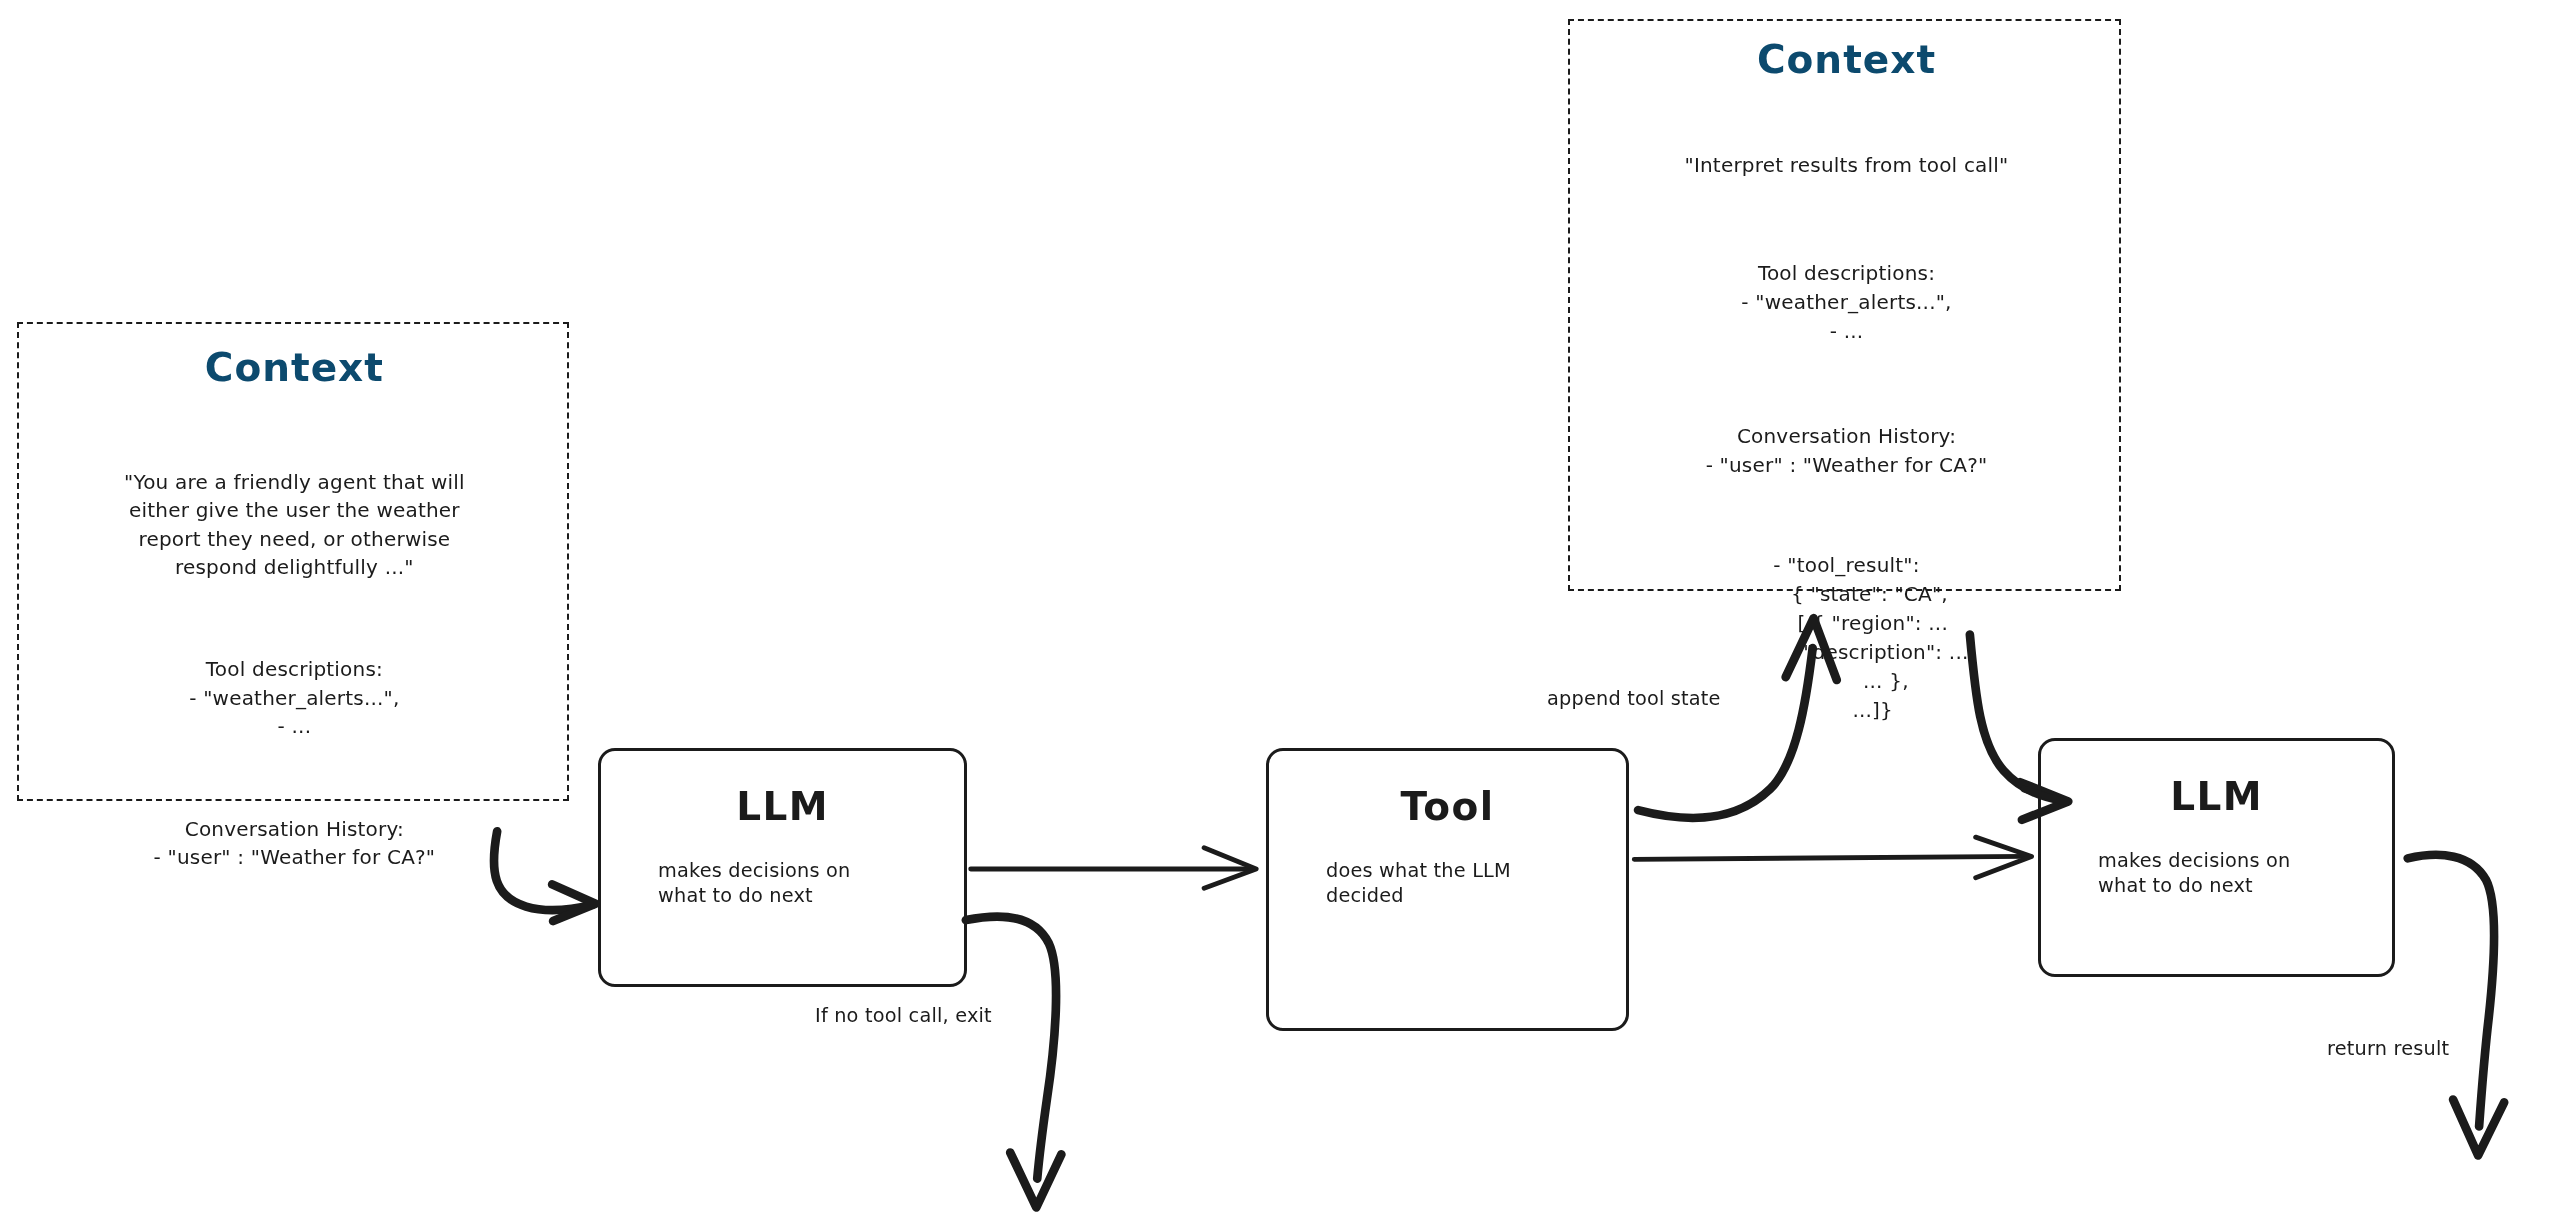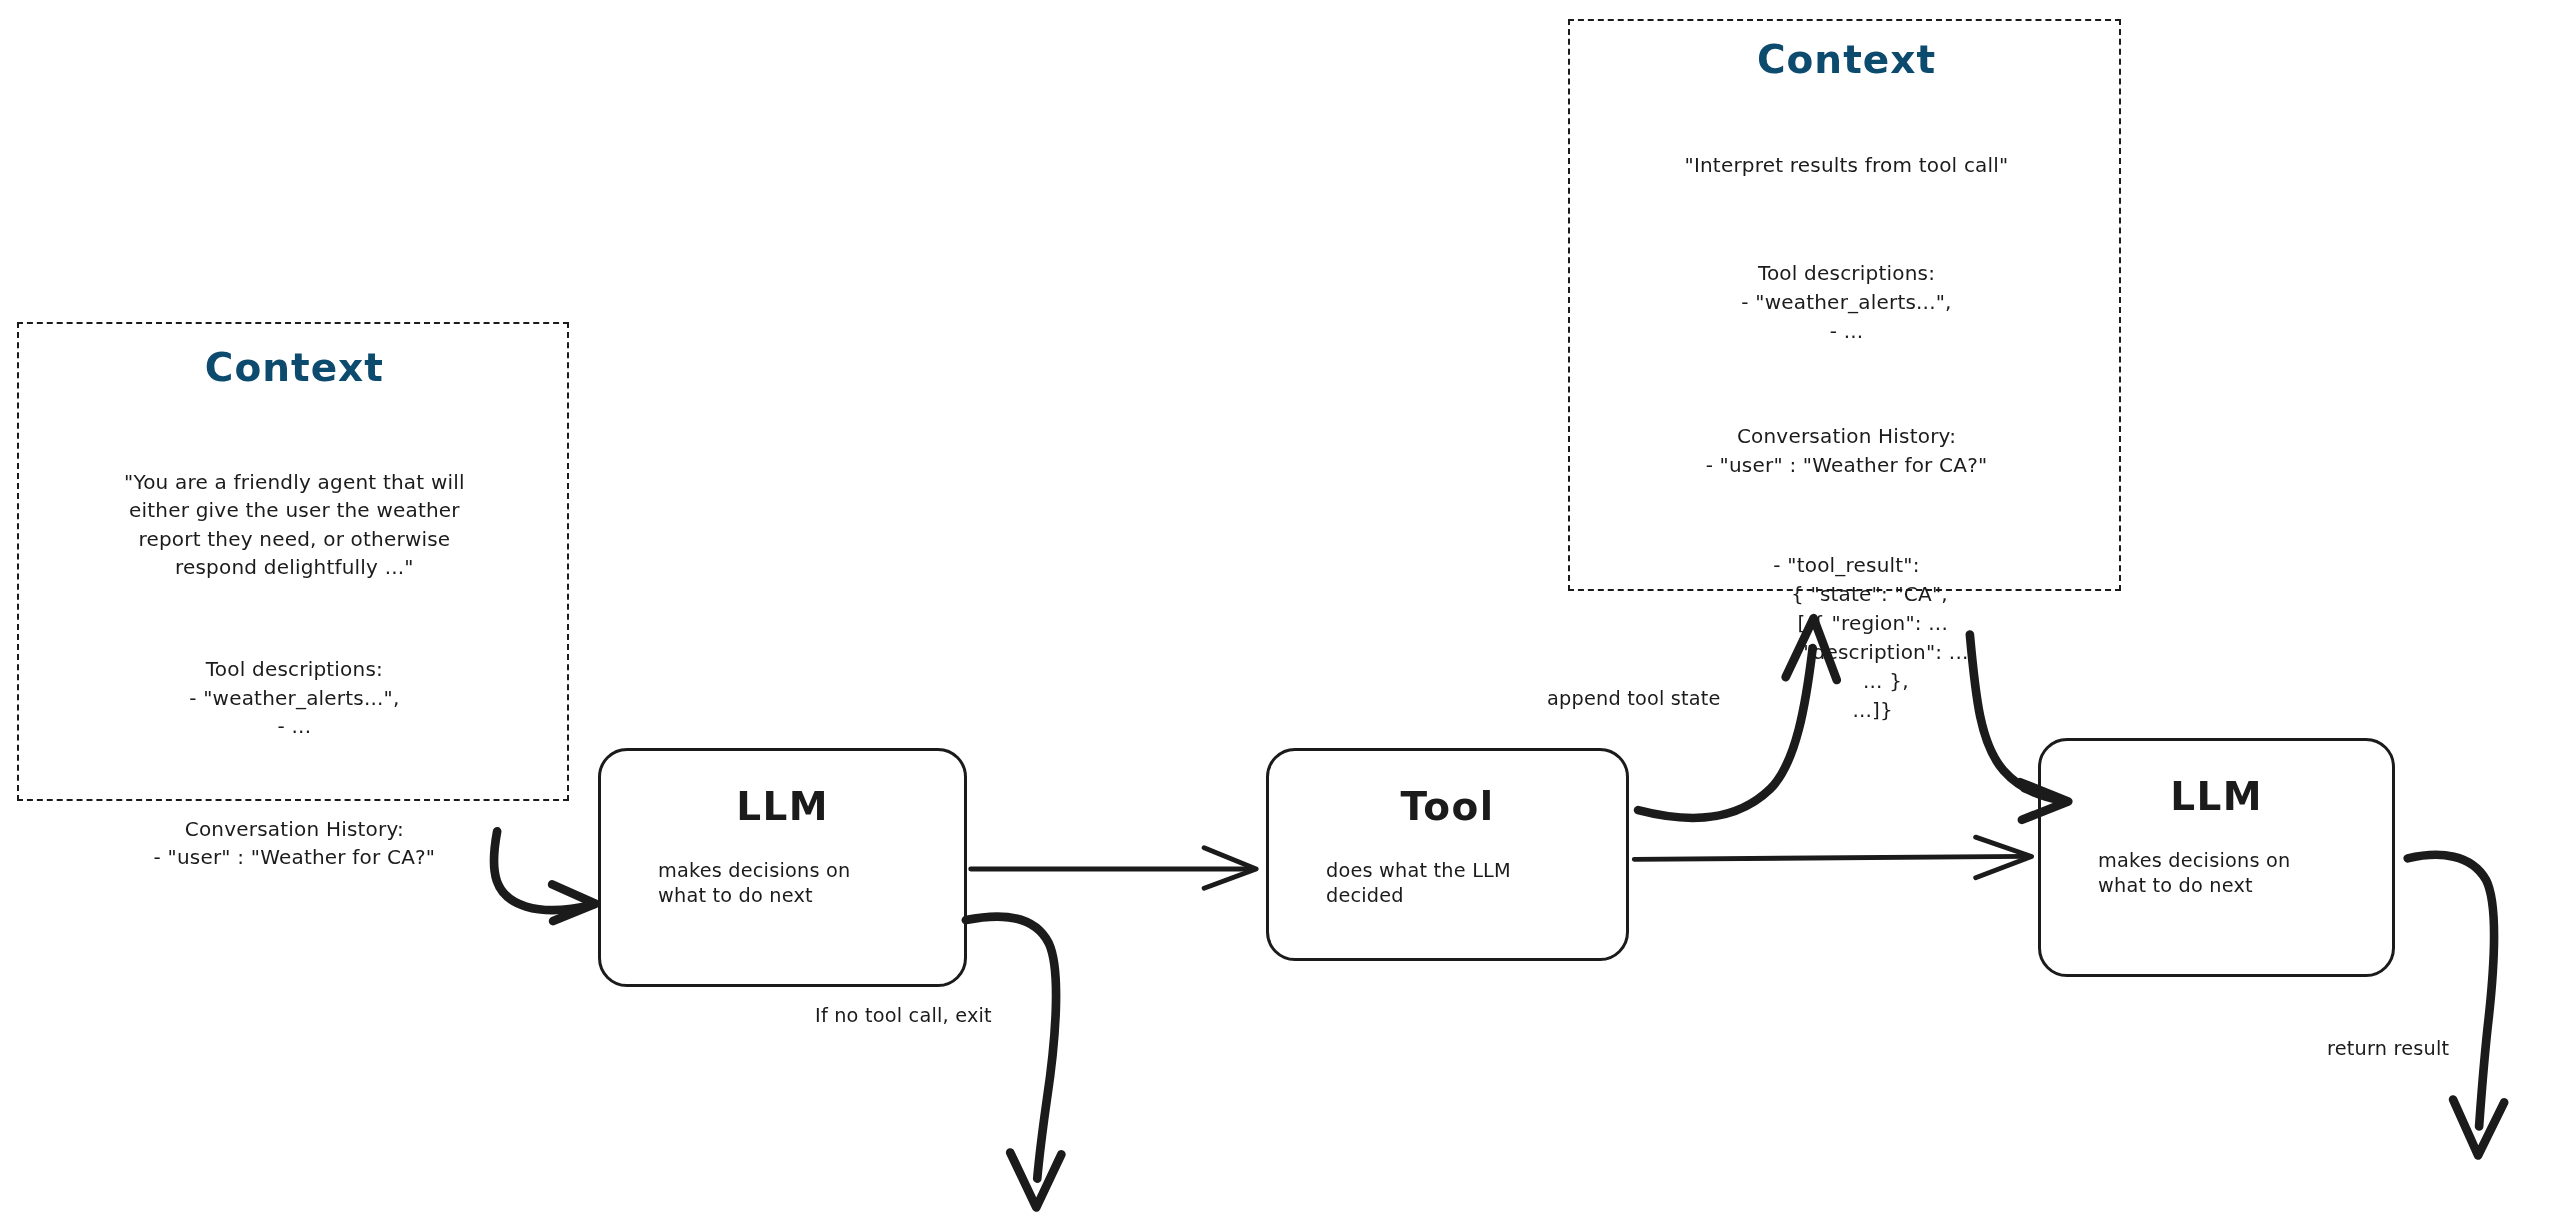--- a/index.html
+++ b/index.html
@@ -73,21 +73,21 @@
   #context-right .quote-line {
     text-align: center;
     margin: 0 0 21px 0;
   }
   .mono-indent { white-space: pre; }
 
   
   .node {
     position: absolute;
     border: 3.9px solid #1b1b1b;
-    border-radius: 29px;
+    border-radius: 17px;
     background: #ffffff;
     box-sizing: border-box;
     display: flex;
     flex-direction: column;
     align-items: center;
     justify-content: flex-start;
   }
   .node-title {
     font-size: 39px;
     font-weight: 700;
@@ -102,21 +102,21 @@
     margin-top: 29px;
     white-space: pre-line;
     text-align: left;
     width: 100%;
     padding-left: 42px;
     box-sizing: border-box;
     margin-left: 30px;
   }
 
   #node-llm-1  { left: 598px;  top: 748px; width: 369px; height: 239px; }
-  #node-tool   { left: 1266px; top: 748px; width: 363px; height: 213px; }
+  #node-tool   { left: 1266px; top: 748px; width: 363px; height: 283px; }
   #node-llm-2  { left: 2038px; top: 738px; width: 357px; height: 239px; }
 
   
   .edge-label {
     position: absolute;
     font-size: 19.3px;
     color: #1b1b1b;
     white-space: nowrap;
   }
   #label-append  { left: 1547px; top: 687px; }

